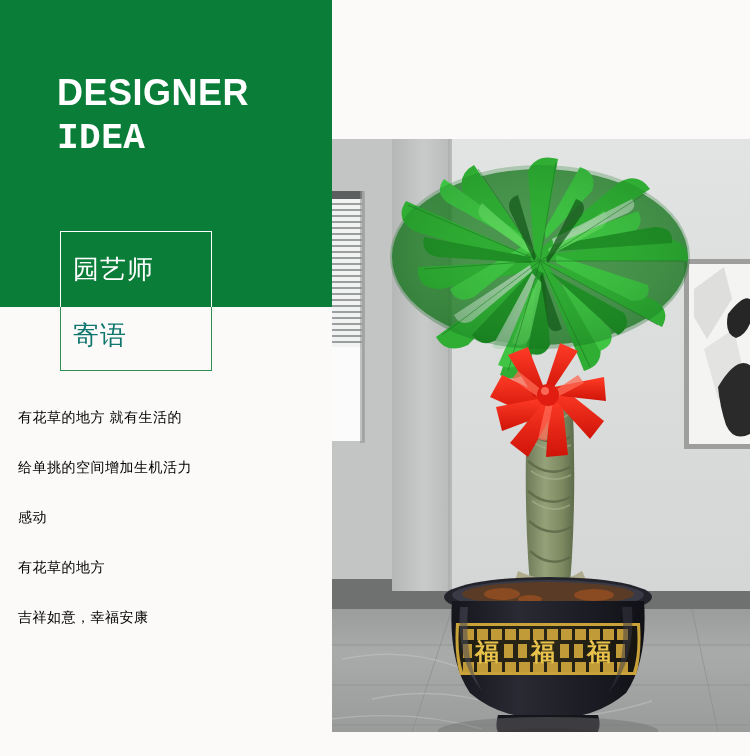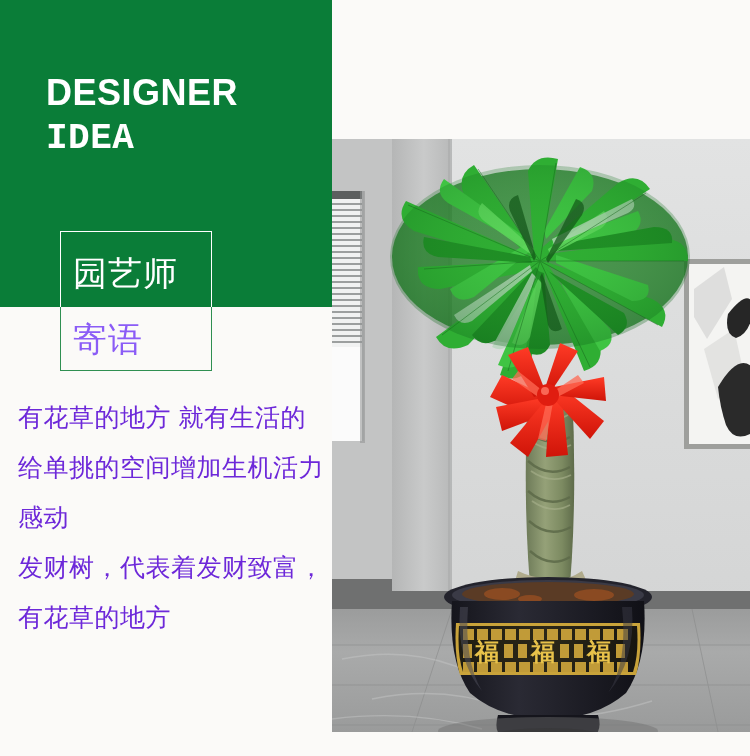--- a/index.html
+++ b/index.html
@@ -13,49 +13,49 @@
   }
   #page{position:relative;width:750px;height:756px;overflow:hidden;background:#fbfaf8;}
 
   
   .green-panel{
     position:absolute;left:0;top:0;width:332px;height:307px;
     background:#0a7d38;
     z-index:2;
   }
   .headline{
-    position:absolute;left:46px;top:70px;width:260px;
+    position:absolute;left:57px;top:70px;width:260px;
     color:#ffffff;font-weight:bold;font-size:36px;line-height:46px;
     letter-spacing:.5px;z-index:4;
   }
   .headline .l2{display:block;font-family:Liberation Mono, monospace;}
 
   
   .label-box{
     position:absolute;left:60px;top:231px;width:152px;height:140px;
     border:1.5px solid #2f8f52;
     box-sizing:border-box;
     z-index:5;
   }
   .label-box-overlay{
     position:absolute;left:60px;top:231px;width:152px;height:76px;
     border:1.5px solid #ffffff;border-bottom:none;box-sizing:border-box;
     z-index:6;pointer-events:none;
   }
   .box-line{
-    position:absolute;left:12px;font-size:34px;font-weight:500;line-height:1;
+    position:absolute;left:12px;font-size:26px;font-weight:500;line-height:1;
     letter-spacing:1px;
   }
   .box-line-1{top:24px;color:#ffffff;z-index:7;}
-  .box-line-2{top:90px;color:#8b5cf6;z-index:7;}
+  .box-line-2{top:90px;color:#0f766e;z-index:7;}
 
   
   .poem{
     position:absolute;left:18px;top:392px;width:306px;
-    color:#6d28d9;font-size:25px;line-height:50px;letter-spacing:.5px;
+    color:#000000;font-size:14px;line-height:50px;letter-spacing:.5px;
     z-index:3;
   }
   .poem .ln{display:block;white-space:nowrap;}
 
   
   .photo{
     position:absolute;left:332px;top:139px;width:418px;height:593px;
     overflow:hidden;z-index:1;background:#cfd0d0;
   }
   .photo svg{display:block;width:418px;height:593px;}
@@ -365,17 +365,17 @@
   <div class="label-box">
     <span class="box-line box-line-1">园艺师</span>
     <span class="box-line box-line-2">寄语</span>
   </div>
   <div class="label-box-overlay"></div>
 
   <div class="poem">
     <span class="ln">有花草的地方 就有生活的</span>
     <span class="ln">给单挑的空间增加生机活力</span>
     <span class="ln">感动</span>
-    <span class="ln">发财树，代表着发财致富，</span>
     <span class="ln">有花草的地方</span>
+    <span class="ln">吉祥如意，幸福安康</span>
   </div>
 
 </div>
 
 </body></html>

